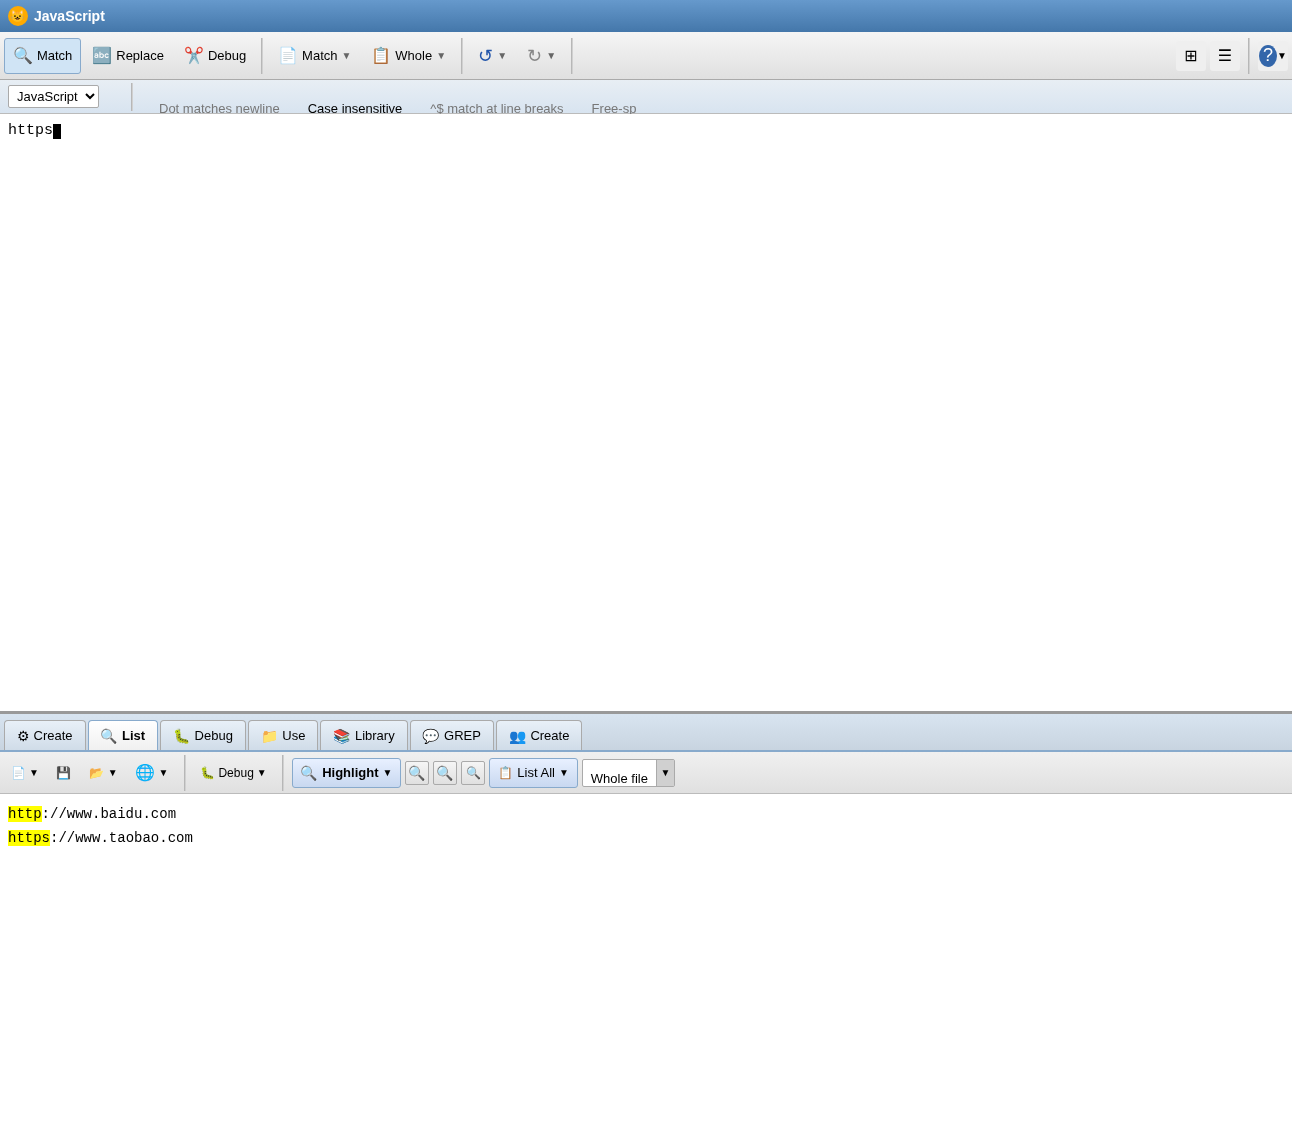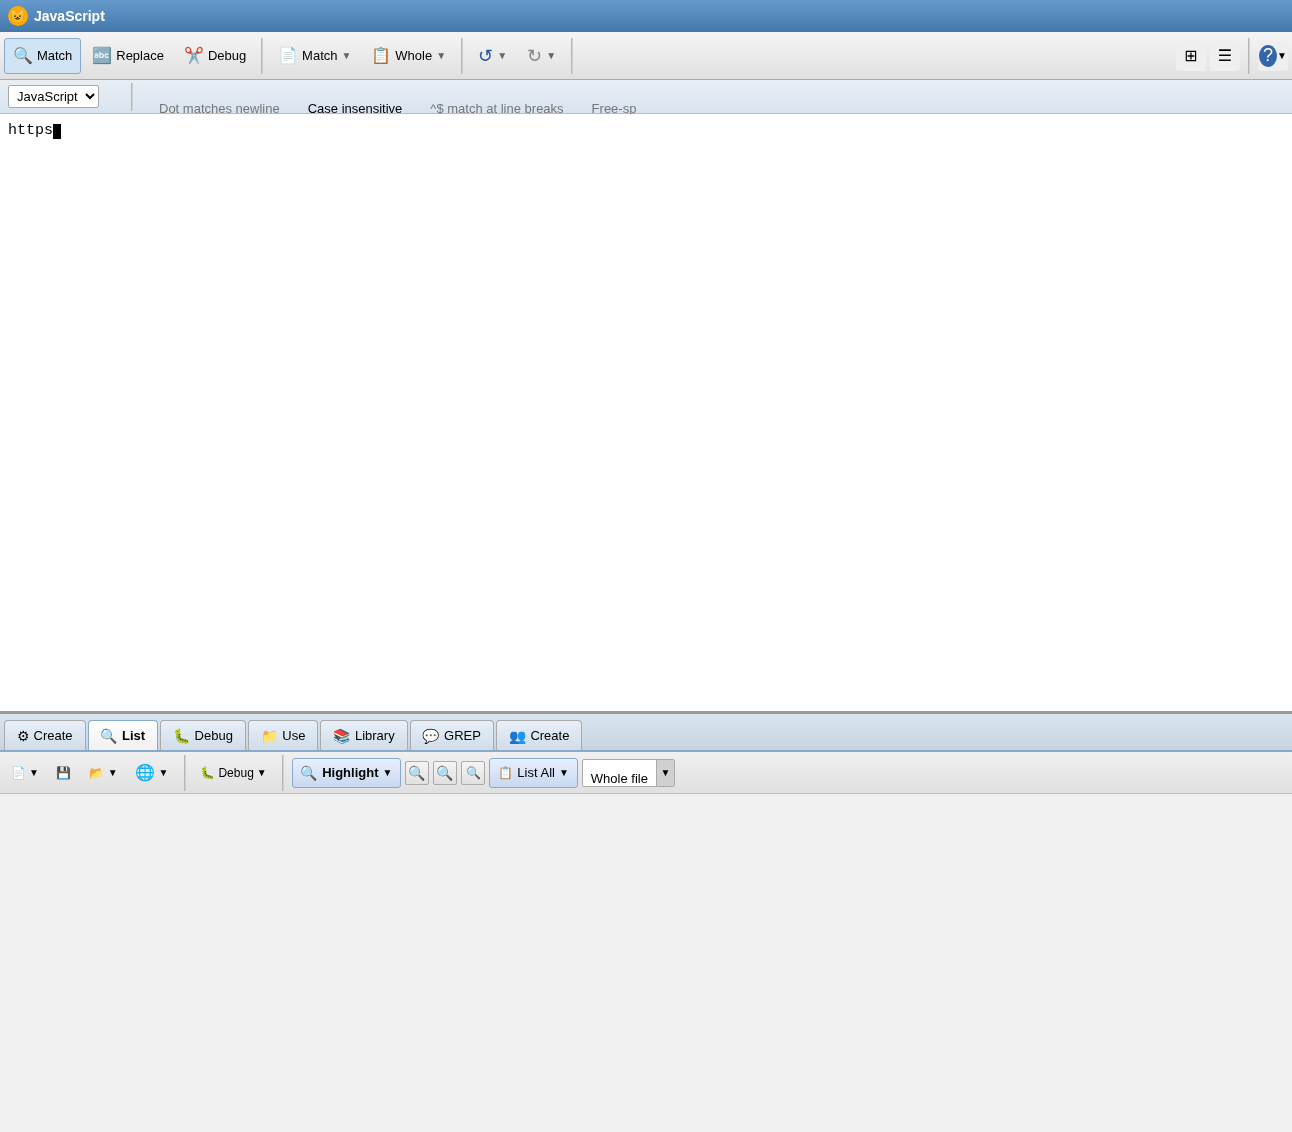--- a/index.html
+++ b/index.html
@@ -470,14 +470,18 @@
         <span>List All</span>
         <span style="font-size:10px;">▼</span>
       </button>
 
       <div class="whole-file-wrapper">
         <span class="whole-file-text">Whole file</span>
         <div class="whole-file-arrow">▼</div>
       </div>
     </div>
 
+    <div id="test-content">
+      <div class="test-line"><span class="match-http">http</span>://www.baidu.com</div>
+      <div class="test-line"><span class="match-https">https</span>://www.taobao.com</div>
+    </div>
   </div>
 </div>
 
 </body></html>

